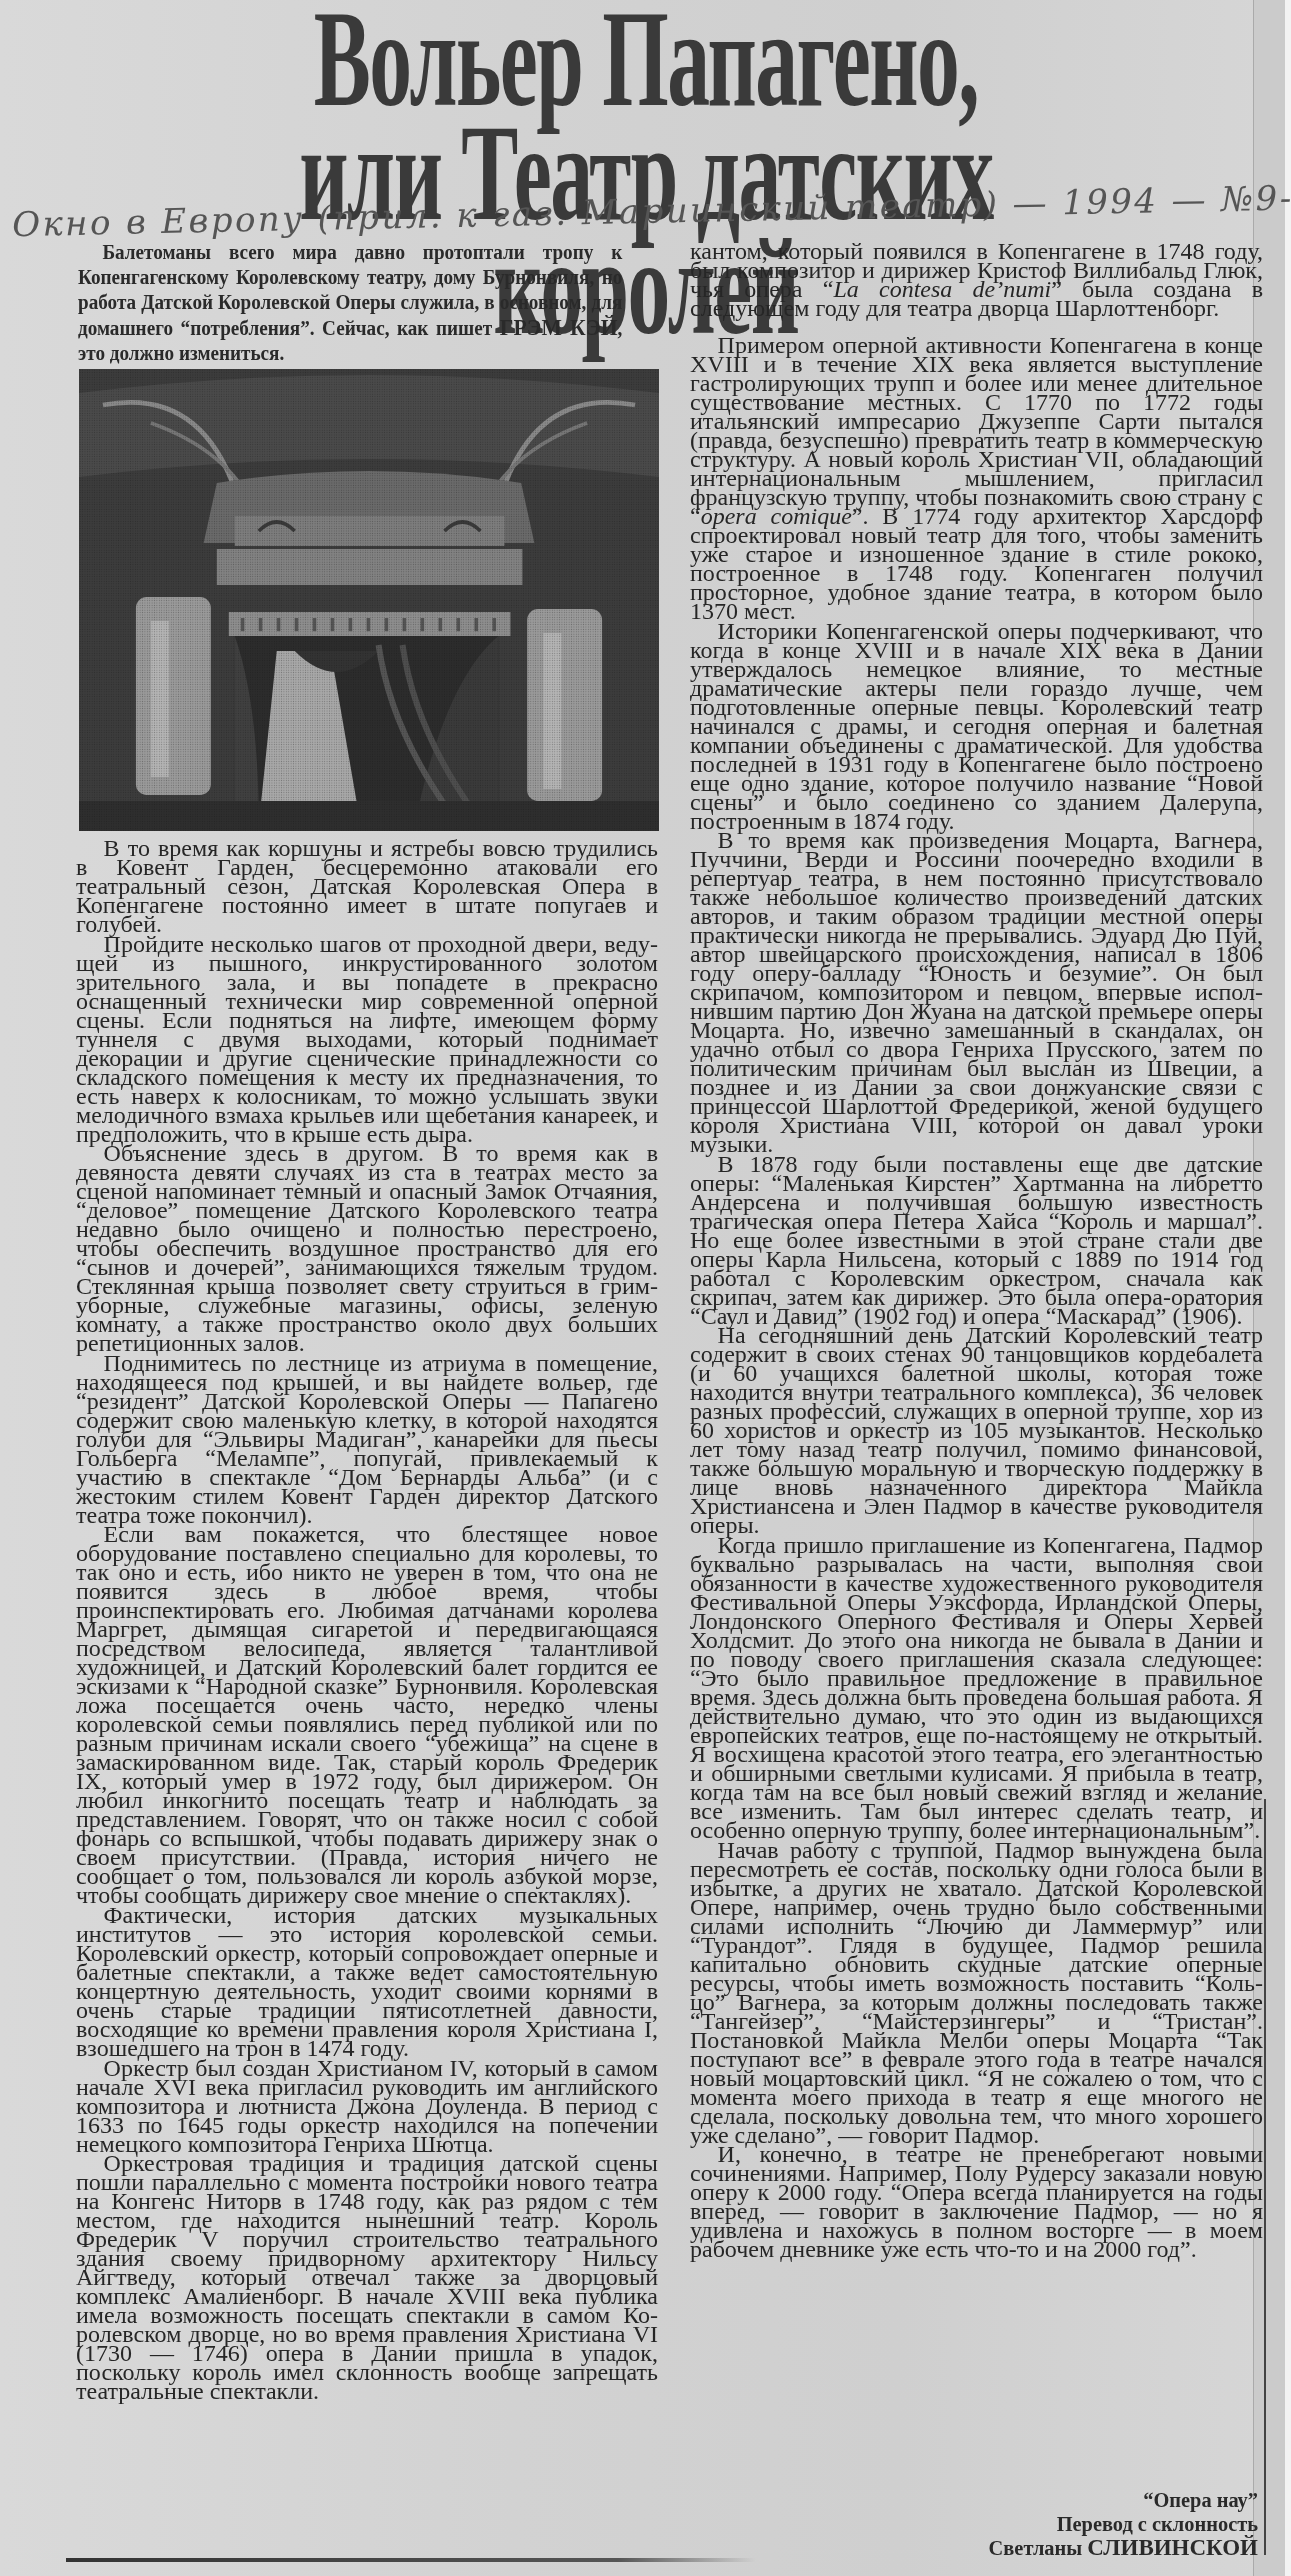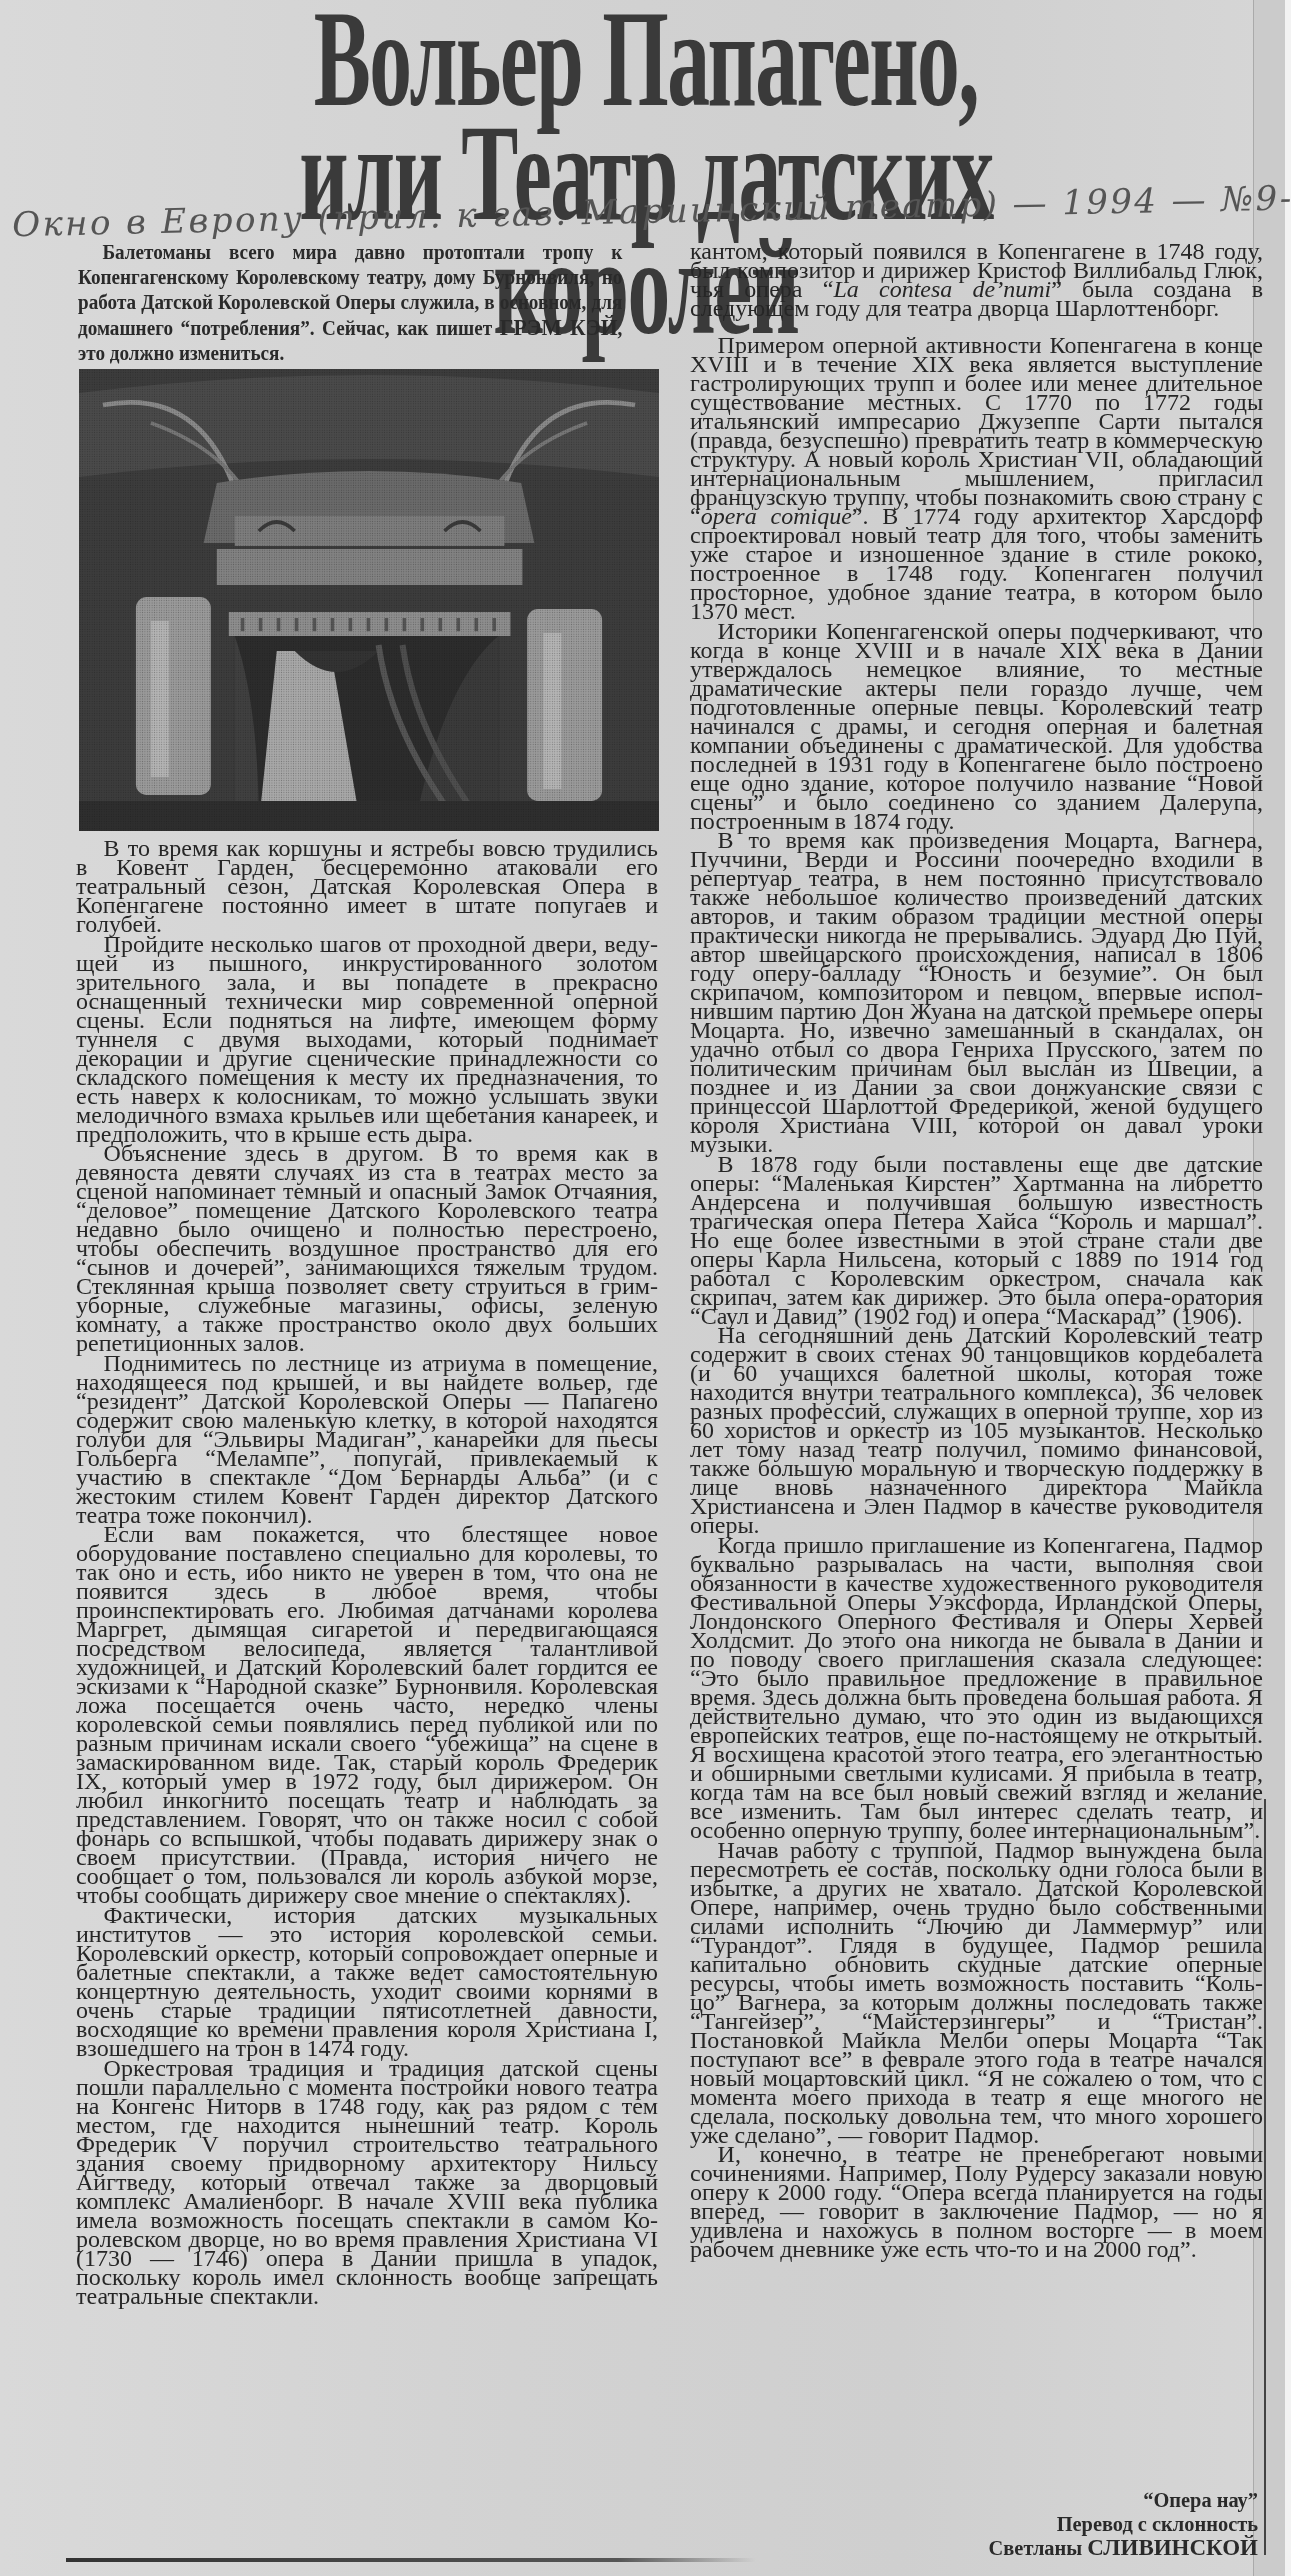--- a/index.html
+++ b/index.html
@@ -146,20 +146,21 @@
   </svg>
 </div>
 
 <div class="col col-left">
   <p>В то время как коршуны и ястребы вовсю трудились в Ковент Гарден, бесцеремонно атаковали его театральный сезон, Датская Королевская Опера в Копенгагене постоян­но имеет в штате попугаев и голубей.</p>
   <p>Пройдите несколько шагов от проходной двери, веду­щей из пышного, инкрустированного золотом зрительного зала, и вы попадете в прекрасно оснащенный технически мир современной оперной сцены. Если подняться на лиф­те, имеющем форму туннеля с двумя выходами, который поднимает декорации и другие сценические принадлежнос­ти со складского помещения к месту их предназначения, то есть наверх к колосникам, то можно услышать звуки мело­дичного взмаха крыльев или щебетания канареек, и пред­положить, что в крыше есть дыра.</p>
   <p>Объяснение здесь в другом. В то время как в девяноста девяти случаях из ста в театрах место за сценой напоминает темный и опасный Замок Отчаяния, “деловое” помещение Датского Королевского театра недавно было очищено и пол­ностью перестроено, чтобы обеспечить воздушное простран­ство для его “сынов и дочерей”, занимающихся тяжелым трудом. Стеклянная крыша позволяет свету струиться в грим­уборные, служебные магазины, офисы, зеленую комнату, а также пространство около двух больших репетиционных за­лов.</p>
   <p>Поднимитесь по лестнице из атриума в помещение, на­ходящееся под крышей, и вы найдете вольер, где “резидент” Датской Королевской Оперы — Папагено содержит свою маленькую клетку, в которой находятся голуби для “Эльви­ры Мадиган”, канарейки для пьесы Гольберга “Мелампе”, попугай, привлекаемый к участию в спектакле “Дом Бер­нарды Альба” (и с жестоким стилем Ковент Гарден дирек­тор Датского театра тоже покончил).</p>
   <p>Если вам покажется, что блестящее новое оборудование поставлено специально для королевы, то так оно и есть, ибо никто не уверен в том, что она не появится здесь в любое время, чтобы проинспектировать его. Любимая датчанами королева Маргрет, дымящая сигаретой и передвигающаяся посредством велосипеда, является талантливой художницей, и Датский Королевский балет гордится ее эскизами к “На­родной сказке” Бурнонвиля. Королевская ложа посещается очень часто, нередко члены королевской семьи появлялись перед публикой или по разным причинам искали своего “убе­жища” на сцене в замаскированном виде. Так, старый ко­роль Фредерик IX, который умер в 1972 году, был дирижe­ром. Он любил инкогнито посещать театр и наблюдать за представлением. Говорят, что он также носил с собой фо­нарь со вспышкой, чтобы подавать дирижеру знак о своем присутствии. (Правда, история ничего не сообщает о том, пользовался ли король азбукой морзе, чтобы сообщать ди­рижеру свое мнение о спектаклях).</p>
   <p>Фактически, история датских музыкальных институтов — это история королевской семьи. Королевский оркестр, который сопровождает оперные и балетные спектакли, а также ведет самостоятельную концертную деятельность, уходит своими корнями в очень старые традиции пятисот­летней давности, восходящие ко времени правления короля Христиана I, взошедшего на трон в 1474 году.</p>
+  <p>Оркестр был создан Христианом IV, который в самом начале XVI века пригласил руководить им английского ком­позитора и лютниста Джона Доуленда. В период с 1633 по 1645 годы оркестр находился на попечении немецкого ком­позитора Генриха Шютца.</p>
   <p>Оркестровая традиция и традиция датской сцены пошли параллельно с момента постройки нового театра на Кон­генс Ниторв в 1748 году, как раз рядом с тем местом, где находится нынешний театр. Король Фредерик V поручил строительство театрального здания своему придворному архитектору Нильсу Айгтведу, который отвечал также за дворцовый комплекс Амалиенборг. В начале XVIII века пуб­лика имела возможность посещать спектакли в самом Ко­ролевском дворце, но во время правления Христиана VI (1730 — 1746) опера в Дании пришла в упадок, поскольку король имел склонность вообще запрещать театральные спектак­ли.</p>
 </div>
 
 <div class="col col-right-top">
   <p style="text-indent:0"><span>кантом, который появился в Копенгагене в 1748 году, был композитор и дирижер Кристоф Виллибальд Глюк, чья опе­ра “</span><i>La contesa de’numi</i><span>” была создана в следующем году для театра дворца Шарлоттенборг.</span></p>
 </div>
 
 <div class="col col-right">
   <p><span>Примером оперной активности Копенгагена в конце XVI­II и в течение XIX века является выступление гастролирую­щих трупп и более или менее длительное существование местных. С 1770 по 1772 годы итальянский импресарио Джузеппе Сарти пытался (правда, безуспешно) превратить театр в коммерческую структуру. А новый король Христиан VII, обладающий интернациональным мышлением, пригла­сил французскую труппу, чтобы познакомить свою страну с “</span><i>opera comique</i><span>”. В 1774 году архитектор Харсдорф спроек­тировал новый театр для того, чтобы заменить уже старое и изношенное здание в стиле рококо, построенное в 1748 году. Копенгаген получил просторное, удобное здание театра, в котором было 1370 мест.</span></p>
   <p>Историки Копенгагенской оперы подчеркивают, что когда в конце XVIII и в начале XIX века в Дании утверждалось немецкое влияние, то местные драматические актеры пели гораздо лучше, чем подготовленные оперные певцы. Коро­левский театр начинался с драмы, и сегодня оперная и ба­летная компании объединены с драматической. Для удоб­ства последней в 1931 году в Копенгагене было построено еще одно здание, которое получило название “Новой сце­ны” и было соединено со зданием Далерупа, построенным в 1874 году.</p>

